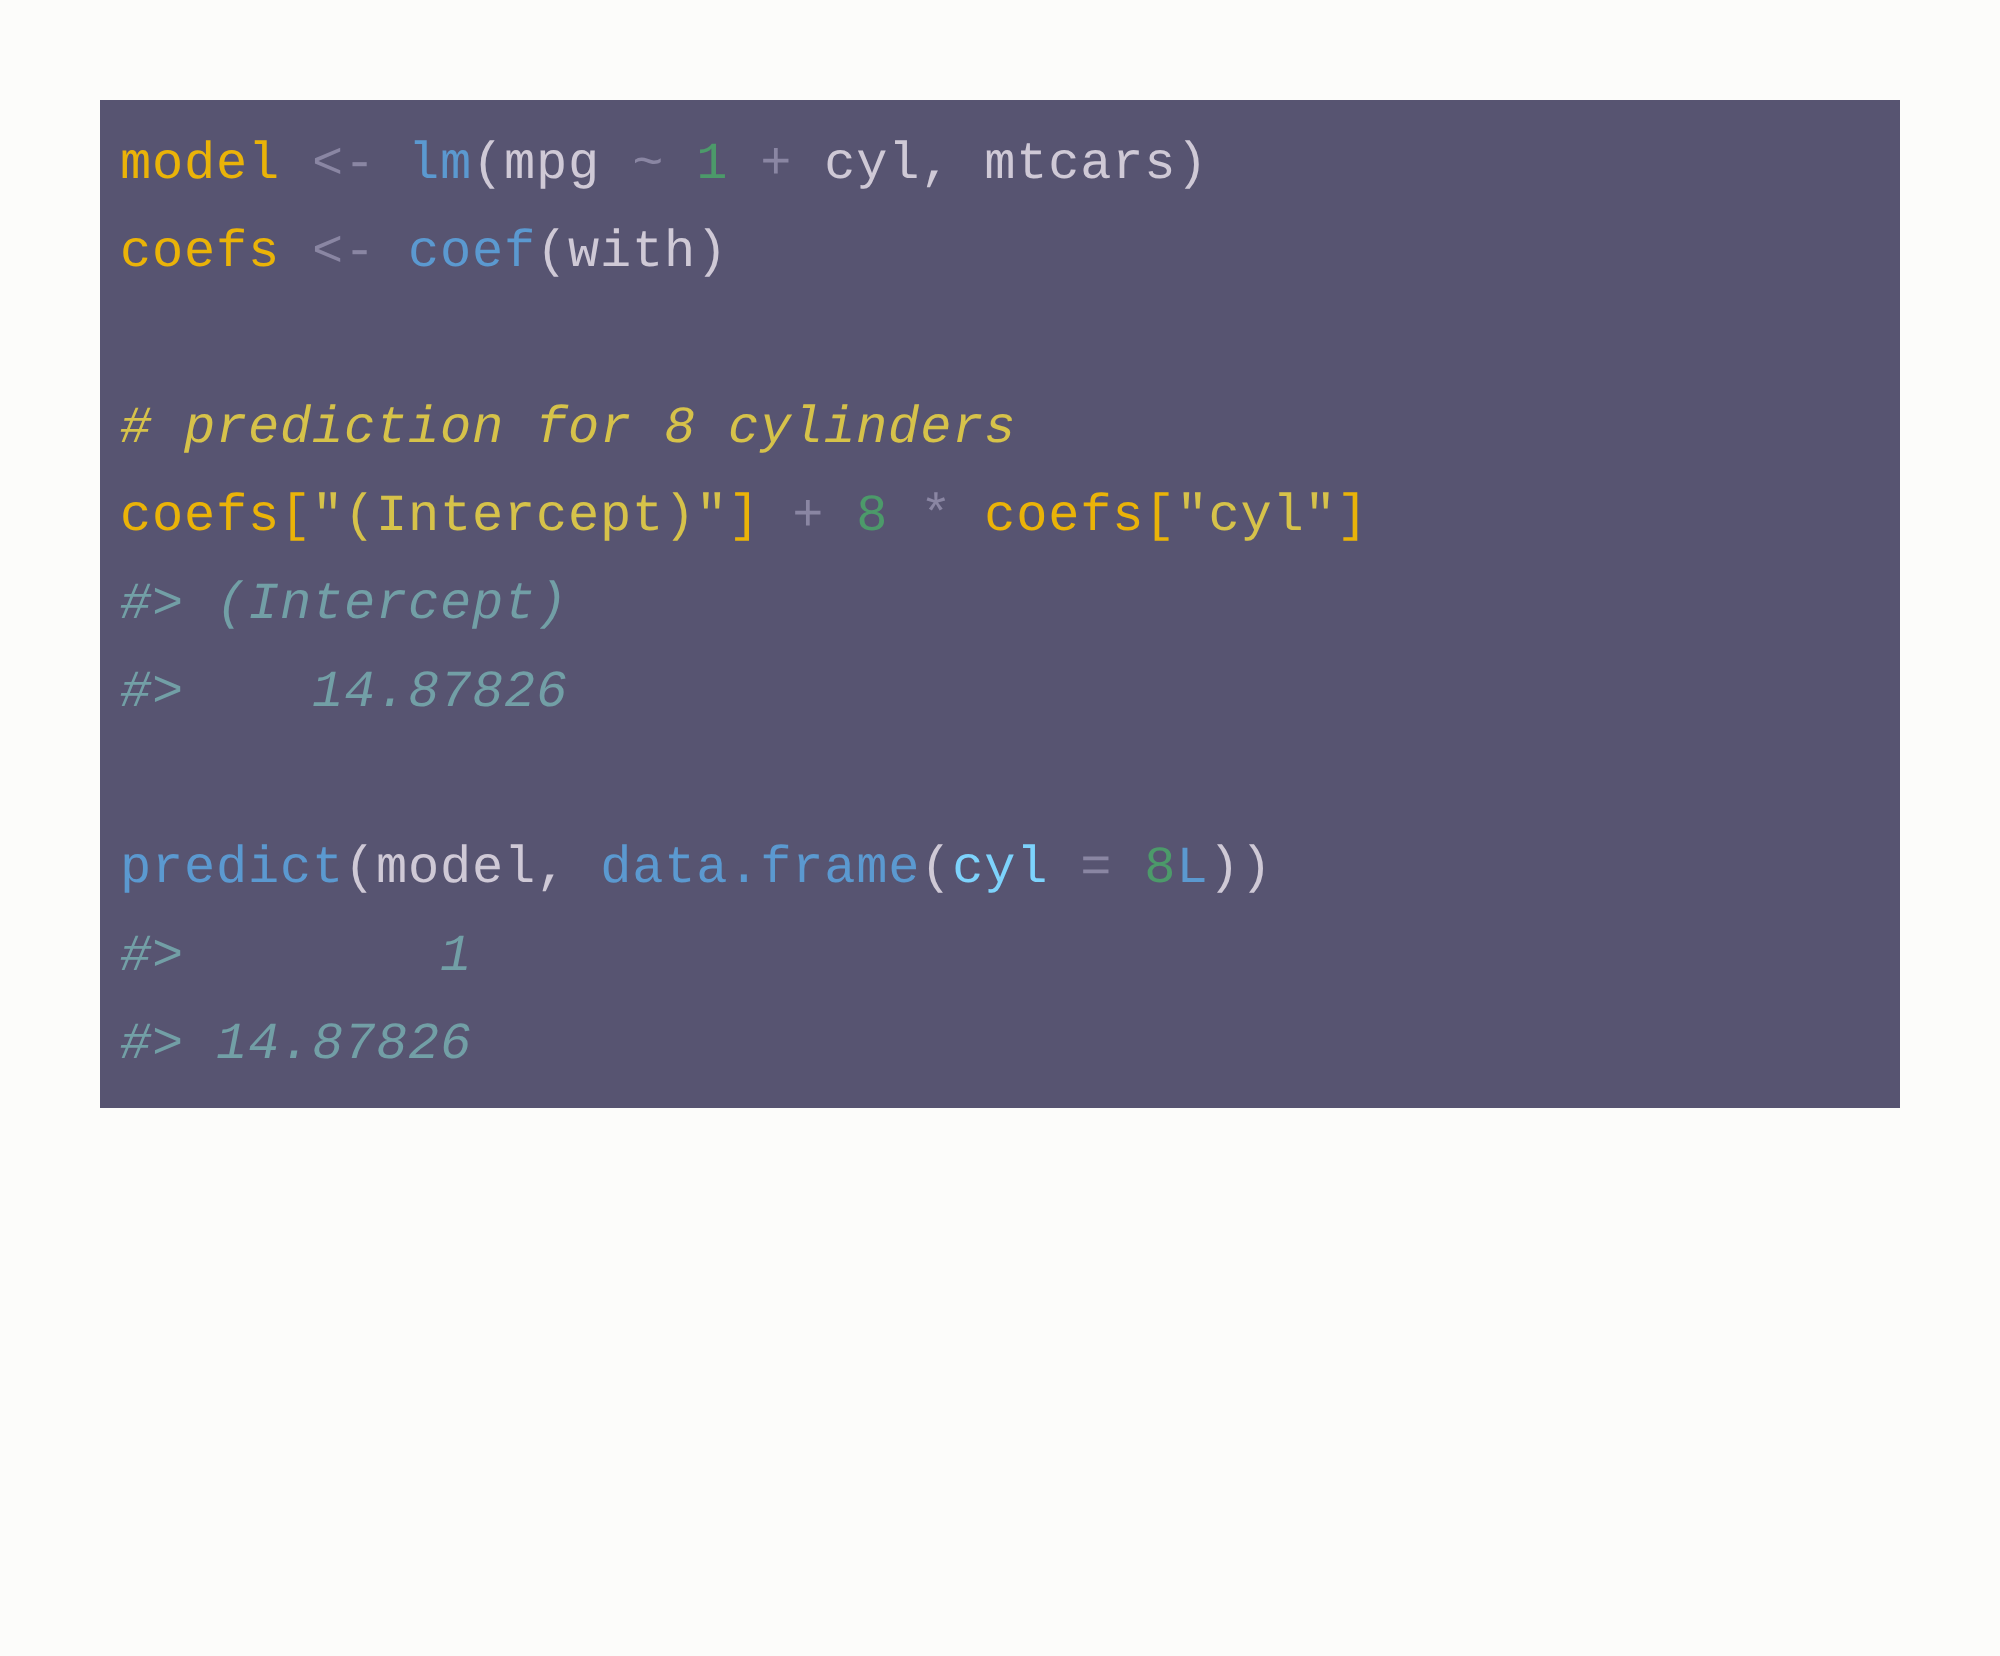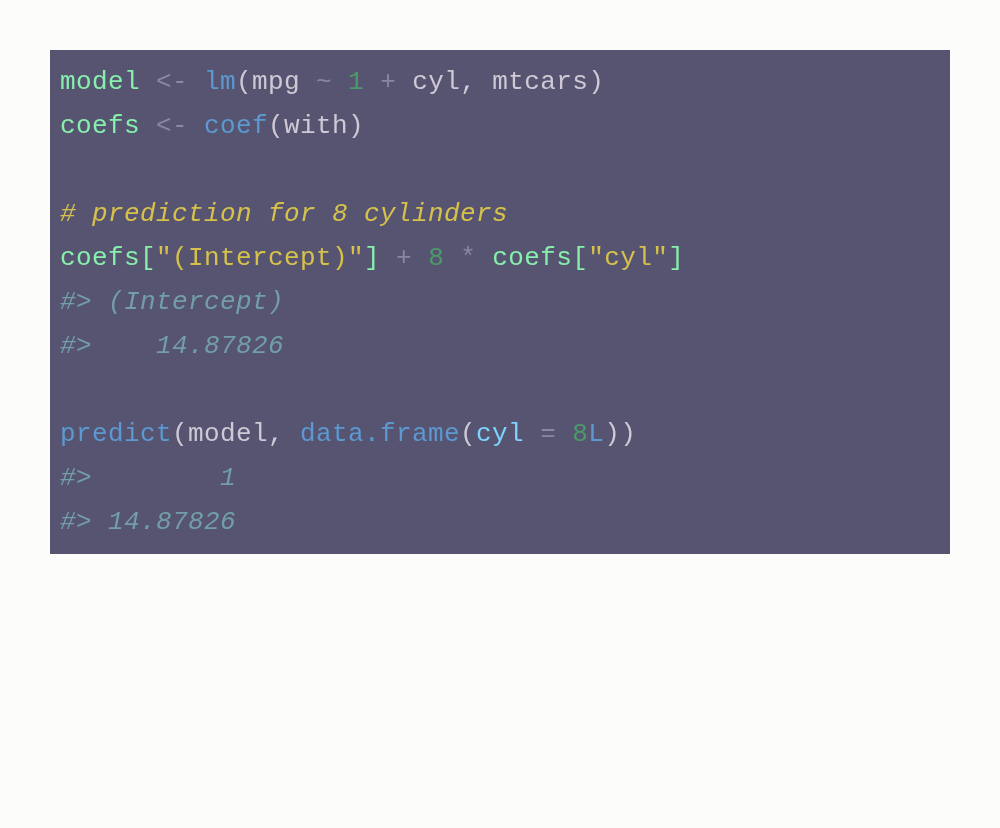--- a/index.html
+++ b/index.html
@@ -35,21 +35,21 @@
     white-space: pre;
     overflow: hidden;
     letter-spacing: 0.4px;
   }
   .tok-plain   { color: #cfc9d6; }
   .tok-assign  { color: #8a86a3; } 
   .tok-func    { color: #5b99d0; text-align: right; } 
   .tok-num     { color: #4c9a6a; } 
   .tok-litnum  { color: #4c9a6a; } 
   .tok-L       { color: #5b99d0; } 
-  .tok-id      { color: #86efac; }
+  .tok-id      { color: #eab308; }
   .tok-str     { color: #d6c24a; } 
   .tok-comm    { color: #d6c24a; font-style: italic; margin-top: 23px; } 
   .tok-out     { color: #729fa6; font-style: italic; text-align: right; } 
   .tok-eq      { color: #8a86a3; }
   .tok-cyl     { color: #7dd3fc; }
 </style>
 </head>
 <body>
 
 <div class="page">

